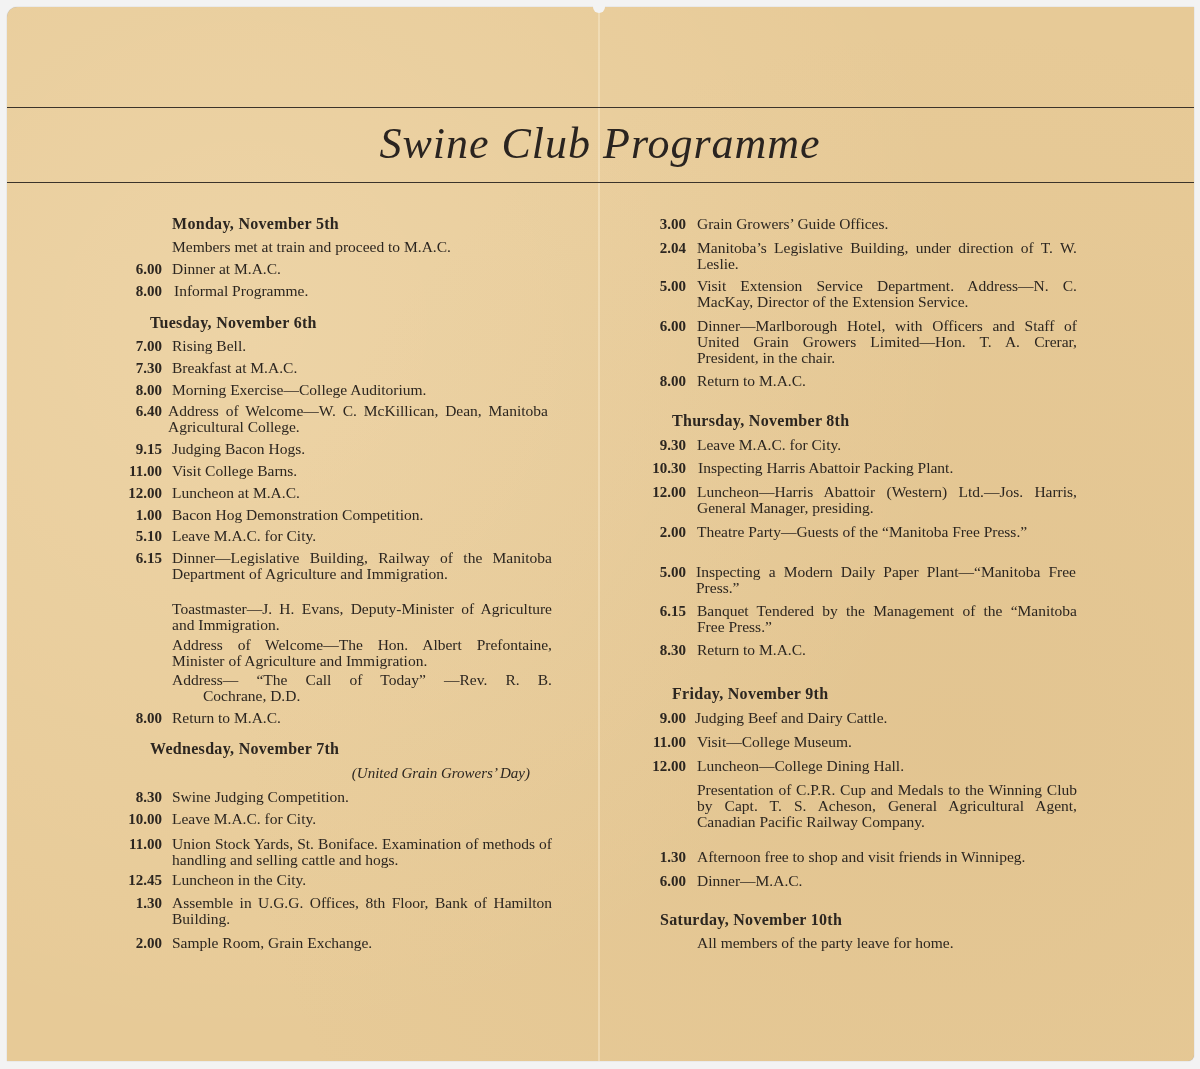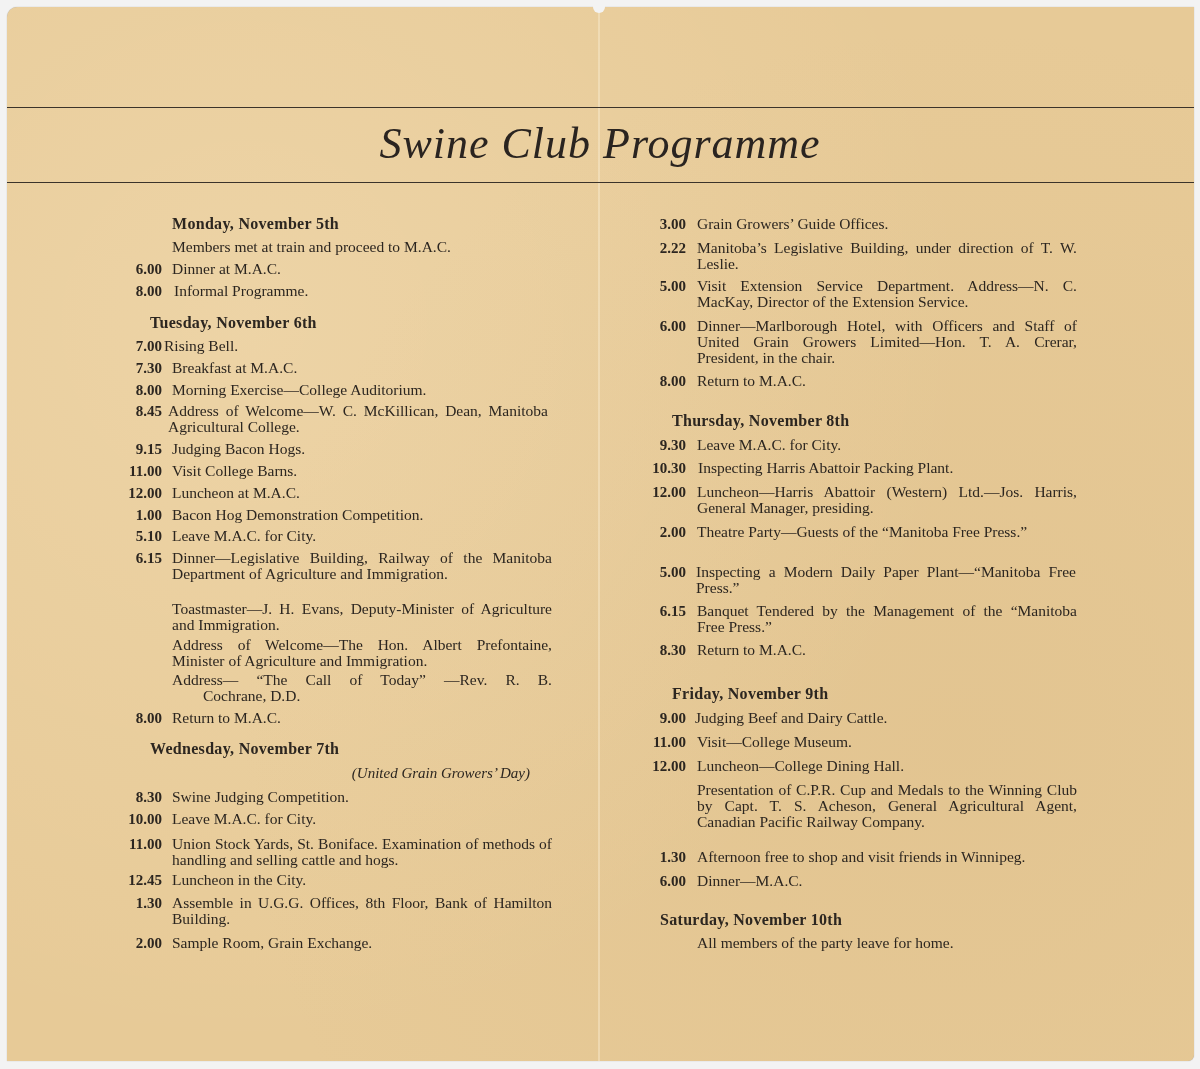--- a/index.html
+++ b/index.html
@@ -67,32 +67,32 @@
     <span class="d nj" style="left:172px;width:380px">Dinner at M.A.C.</span>
   </div>
   <div class="entry" style="top:283px">
     <span class="t" style="left:100px;width:62px">8.00</span>
     <span class="d nj" style="left:174px;width:380px">Informal Programme.</span>
   </div>
 
   <div class="day" style="left:150px;width:380px;top:314px">Tuesday, November 6th</div>
   <div class="entry" style="top:338px">
     <span class="t" style="left:100px;width:62px">7.00</span>
-    <span class="d nj" style="left:164px;width:380px">Rising Bell.</span>
+    <span class="d nj" style="left:172px;width:380px">Rising Bell.</span>
   </div>
   <div class="entry" style="top:360px">
     <span class="t" style="left:100px;width:62px">7.30</span>
     <span class="d nj" style="left:172px;width:380px">Breakfast at M.A.C.</span>
   </div>
   <div class="entry" style="top:382px">
     <span class="t" style="left:100px;width:62px">8.00</span>
     <span class="d nj" style="left:172px;width:380px">Morning Exercise—College Auditorium.</span>
   </div>
   <div class="entry" style="top:403px">
-    <span class="t" style="left:100px;width:62px">8.45</span>
+    <span class="t" style="left:100px;width:62px">6.40</span>
     <span class="d" style="left:168px;width:380px">Address of Welcome—W. C. McKillican, Dean, Manitoba Agricultural College.</span>
   </div>
   <div class="entry" style="top:441px">
     <span class="t" style="left:100px;width:62px">9.15</span>
     <span class="d nj" style="left:172px;width:380px">Judging Bacon Hogs.</span>
   </div>
   <div class="entry" style="top:463px">
     <span class="t" style="left:100px;width:62px">11.00</span>
     <span class="d nj" style="left:172px;width:380px">Visit College Barns.</span>
   </div>
@@ -156,21 +156,21 @@
     <span class="d nj" style="left:172px;width:380px">Sample Room, Grain Exchange.</span>
   </div>
 </div>
 
 <div>
   <div class="entry" style="top:216px">
     <span class="t" style="left:620px;width:66px">3.00</span>
     <span class="d nj" style="left:697px;width:380px">Grain Growers’ Guide Offices.</span>
   </div>
   <div class="entry" style="top:240px">
-    <span class="t" style="left:620px;width:66px">2.22</span>
+    <span class="t" style="left:620px;width:66px">2.04</span>
     <span class="d" style="left:697px;width:380px">Manitoba’s Legislative Building, under direction of T. W. Leslie.</span>
   </div>
   <div class="entry" style="top:278px">
     <span class="t" style="left:620px;width:66px">5.00</span>
     <span class="d" style="left:697px;width:380px">Visit Extension Service Department. Address—N. C. MacKay, Director of the Extension Service.</span>
   </div>
   <div class="entry" style="top:318px">
     <span class="t" style="left:620px;width:66px">6.00</span>
     <span class="d" style="left:697px;width:380px">Dinner—Marlborough Hotel, with Officers and Staff of United Grain Growers Limited—Hon. T. A. Crerar, President, in the chair.</span>
   </div>

